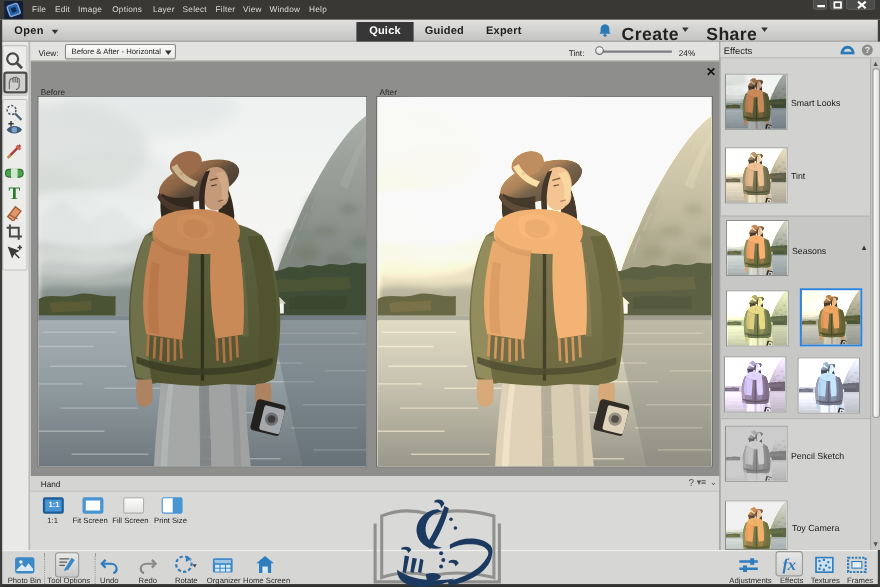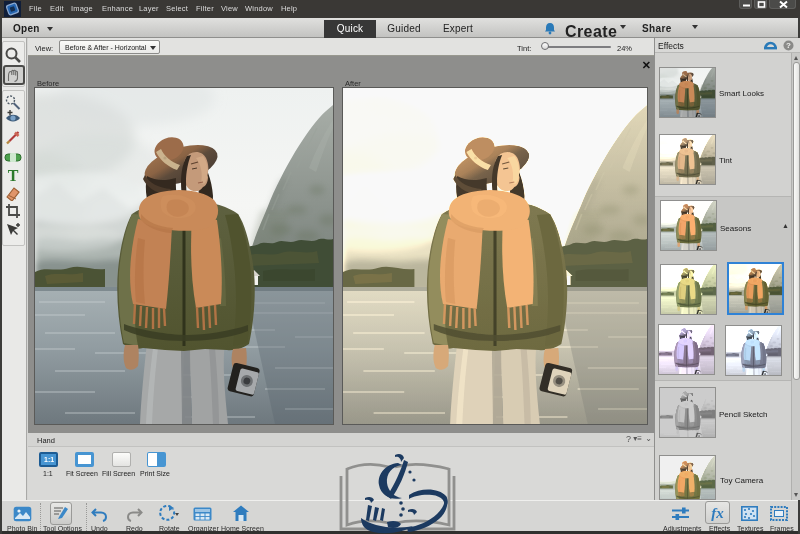--- a/index.html
+++ b/index.html
@@ -11,27 +11,27 @@
   #menubar { left:0; top:0; width:800px; height:18px; background:#3a3835; }
   #menubar .mi { position:absolute; top:4px; font-size:7.5px; color:#dcdcdc; letter-spacing:0.2px; }
   #logo { left:4px; top:1px; width:17px; height:16px; background:#101e38; }
   #winbtns { right:2px; top:0; height:9px; }
   .wb { position:absolute; top:0; height:9px; background:#4b4b49; border:1px solid #5e5e5c; border-top:none; border-radius:0 0 3px 3px; }
   .wb svg { display:block; }
 
   
   #openbar { left:0; top:18px; width:800px; height:20px; background:linear-gradient(#e0e0de,#c3c3c1); border-bottom:1px solid #8f8f8d; }
   #openlbl { left:13px; top:5px; font-size:10px; font-weight:bold; color:#1c1c1c; letter-spacing:0.3px; }
-  .tab { position:absolute; top:2px; height:18px; font-size:10px; font-weight:normal; line-height:18px; text-align:center; letter-spacing:0.2px; }
+  .tab { position:absolute; top:2px; height:18px; font-size:10px; font-weight:bold; line-height:18px; text-align:center; letter-spacing:0.2px; }
   #tabQuick { left:324px; width:52px; background:#373737; color:#fff; }
   #tabGuided { left:376px; width:56px; color:#222; }
   #tabExpert { left:432px; width:52px; color:#222; }
   #bell { left:544px; top:3px; }
   #createlbl { left:565px; top:5px; font-size:16px; font-weight:bold; color:#222; letter-spacing:0.4px; }
-  #sharelbl { left:642px; top:5px; font-size:10px; font-weight:bold; color:#222; letter-spacing:0.4px; }
+  #sharelbl { left:642px; top:5px; font-size:16px; font-weight:bold; color:#222; letter-spacing:0.4px; }
   .caret { position:absolute; top:7px; width:0; height:0; border-left:3.5px solid transparent; border-right:3.5px solid transparent; border-top:4px solid #333; }
 
   
   #toolbar { left:0; top:38px; width:27px; height:462px; background:#e9e9e7; border-right:1px solid #a9a9a7; }
   #toolbar svg { position:absolute; left:50%; transform:translateX(-50%); }
   #handbox { left:3px; top:27px; width:22px; height:20px; background:#d0d0ce; border:2px solid #4c4c4a; border-radius:3px; }
 
   
   #optrow { left:28px; top:38px; width:627px; height:18px; background:#e2e2e0; border-bottom:1px solid #98988f; }
   #viewlbl { left:7px; top:6px; font-size:7.5px; color:#222; }
@@ -232,21 +232,21 @@
 <div id="menubar" class="abs">
   <div id="logo" class="abs">
     <svg width="17" height="16" viewBox="0 0 17 16">
         <rect x="3.5" y="3" width="10" height="10" rx="2" fill="#2565b0" stroke="#8aa8cf" stroke-width="1.3" transform="rotate(-20 8.5 8)"></rect>
         <rect x="6.2" y="5.7" width="4.6" height="4.6" rx="1" fill="#0e1c30" transform="rotate(-20 8.5 8)" opacity="0.75"></rect>
       </svg>
   </div>
   <span class="mi" style="left:29px">File</span>
   <span class="mi" style="left:50px">Edit</span>
   <span class="mi" style="left:71px">Image</span>
-  <span class="mi" style="left:102px">Enhance</span>
+  <span class="mi" style="left:102px">Options</span>
   <span class="mi" style="left:139px">Layer</span>
   <span class="mi" style="left:166px">Select</span>
   <span class="mi" style="left:196px">Filter</span>
   <span class="mi" style="left:221px">View</span>
   <span class="mi" style="left:245px">Window</span>
   <span class="mi" style="left:281px">Help</span>
   <div id="winbtns" class="abs">
     <div class="wb" style="right:46px; width:13px">
         <svg width="13" height="9">
           <path d="M3,5.5 H10" stroke="#fff" stroke-width="2"></path>

